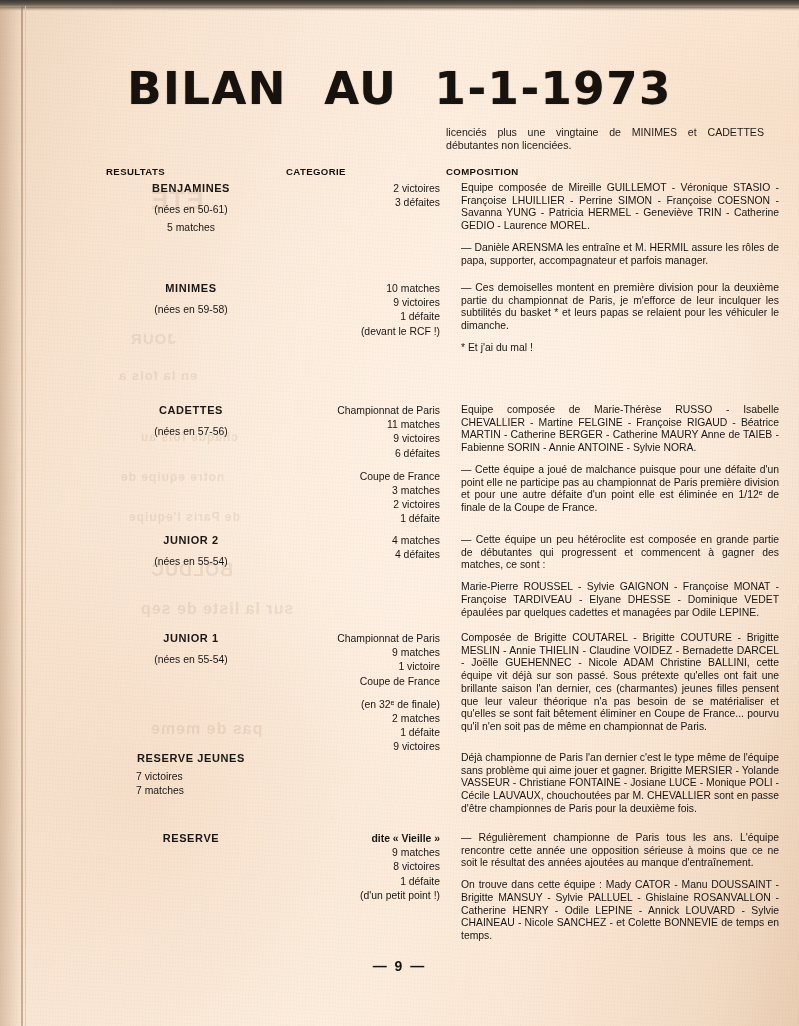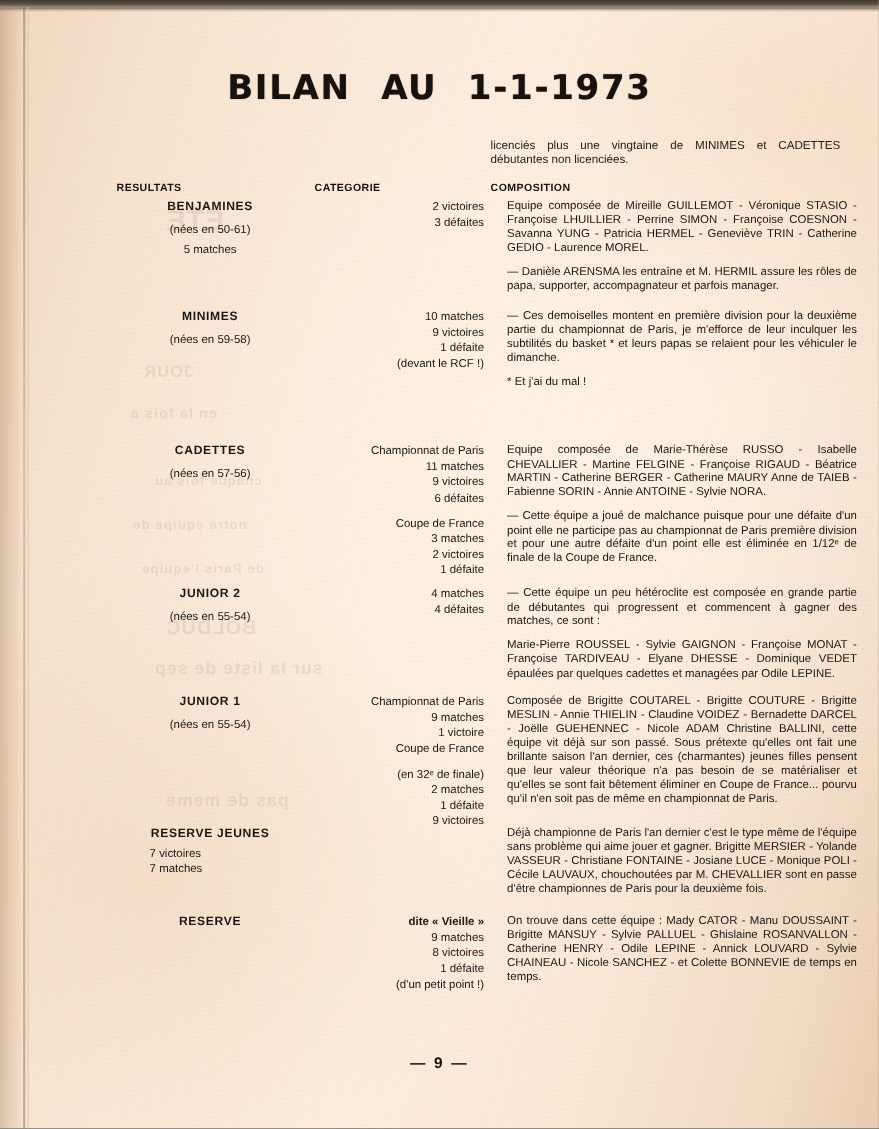--- a/index.html
+++ b/index.html
@@ -76,21 +76,21 @@
     left: 0; top: 0; right: 0; bottom: 0;
     color: #1a1714;
   }
   #title {
     position: absolute;
     left: 0; right: 0;
     top: 62px;
     text-align: center;
     font-family: "DejaVu Sans", sans-serif;
     font-weight: 900;
-    font-size: 31px;
+    font-size: 45px;
     letter-spacing: 1.5px;
     color: #17120e;
     text-shadow: 0 0 1px rgba(30,20,12,.55);
   }
   #title .sp { letter-spacing: 3px; }
 
   .intro {
     position: absolute;
     top: 126px;
     font-size: 10.6px;
@@ -303,19 +303,20 @@
         <div class="res-col" style="top: 832px;">
           <div class="grp">
             <div class="bold">dite « Vieille »</div>
             <div>9 matches</div>
             <div>8 victoires</div>
             <div>1 défaite</div>
             <div>(d'un petit point !)</div>
           </div>
         </div>
         <div class="comp-col" style="top: 832px;">
+          <p>— Régulièrement championne de Paris tous les ans. L'équipe rencontre cette année une opposition sérieuse à moins que ce ne soit le résultat des années ajoutées au manque d'entraînement.</p>
           <p>On trouve dans cette équipe : Mady CATOR - Manu DOUSSAINT - Brigitte MANSUY - Sylvie PALLUEL - Ghislaine ROSANVALLON - Catherine HENRY - Odile LEPINE - Annick LOUVARD - Sylvie CHAINEAU - Nicole SANCHEZ - et Colette BONNEVIE de temps en temps.</p>
         </div>
       </div>
 
     <div id="pagenum">— 9 —</div>
   </div>
 </div>
 
 </body></html>

